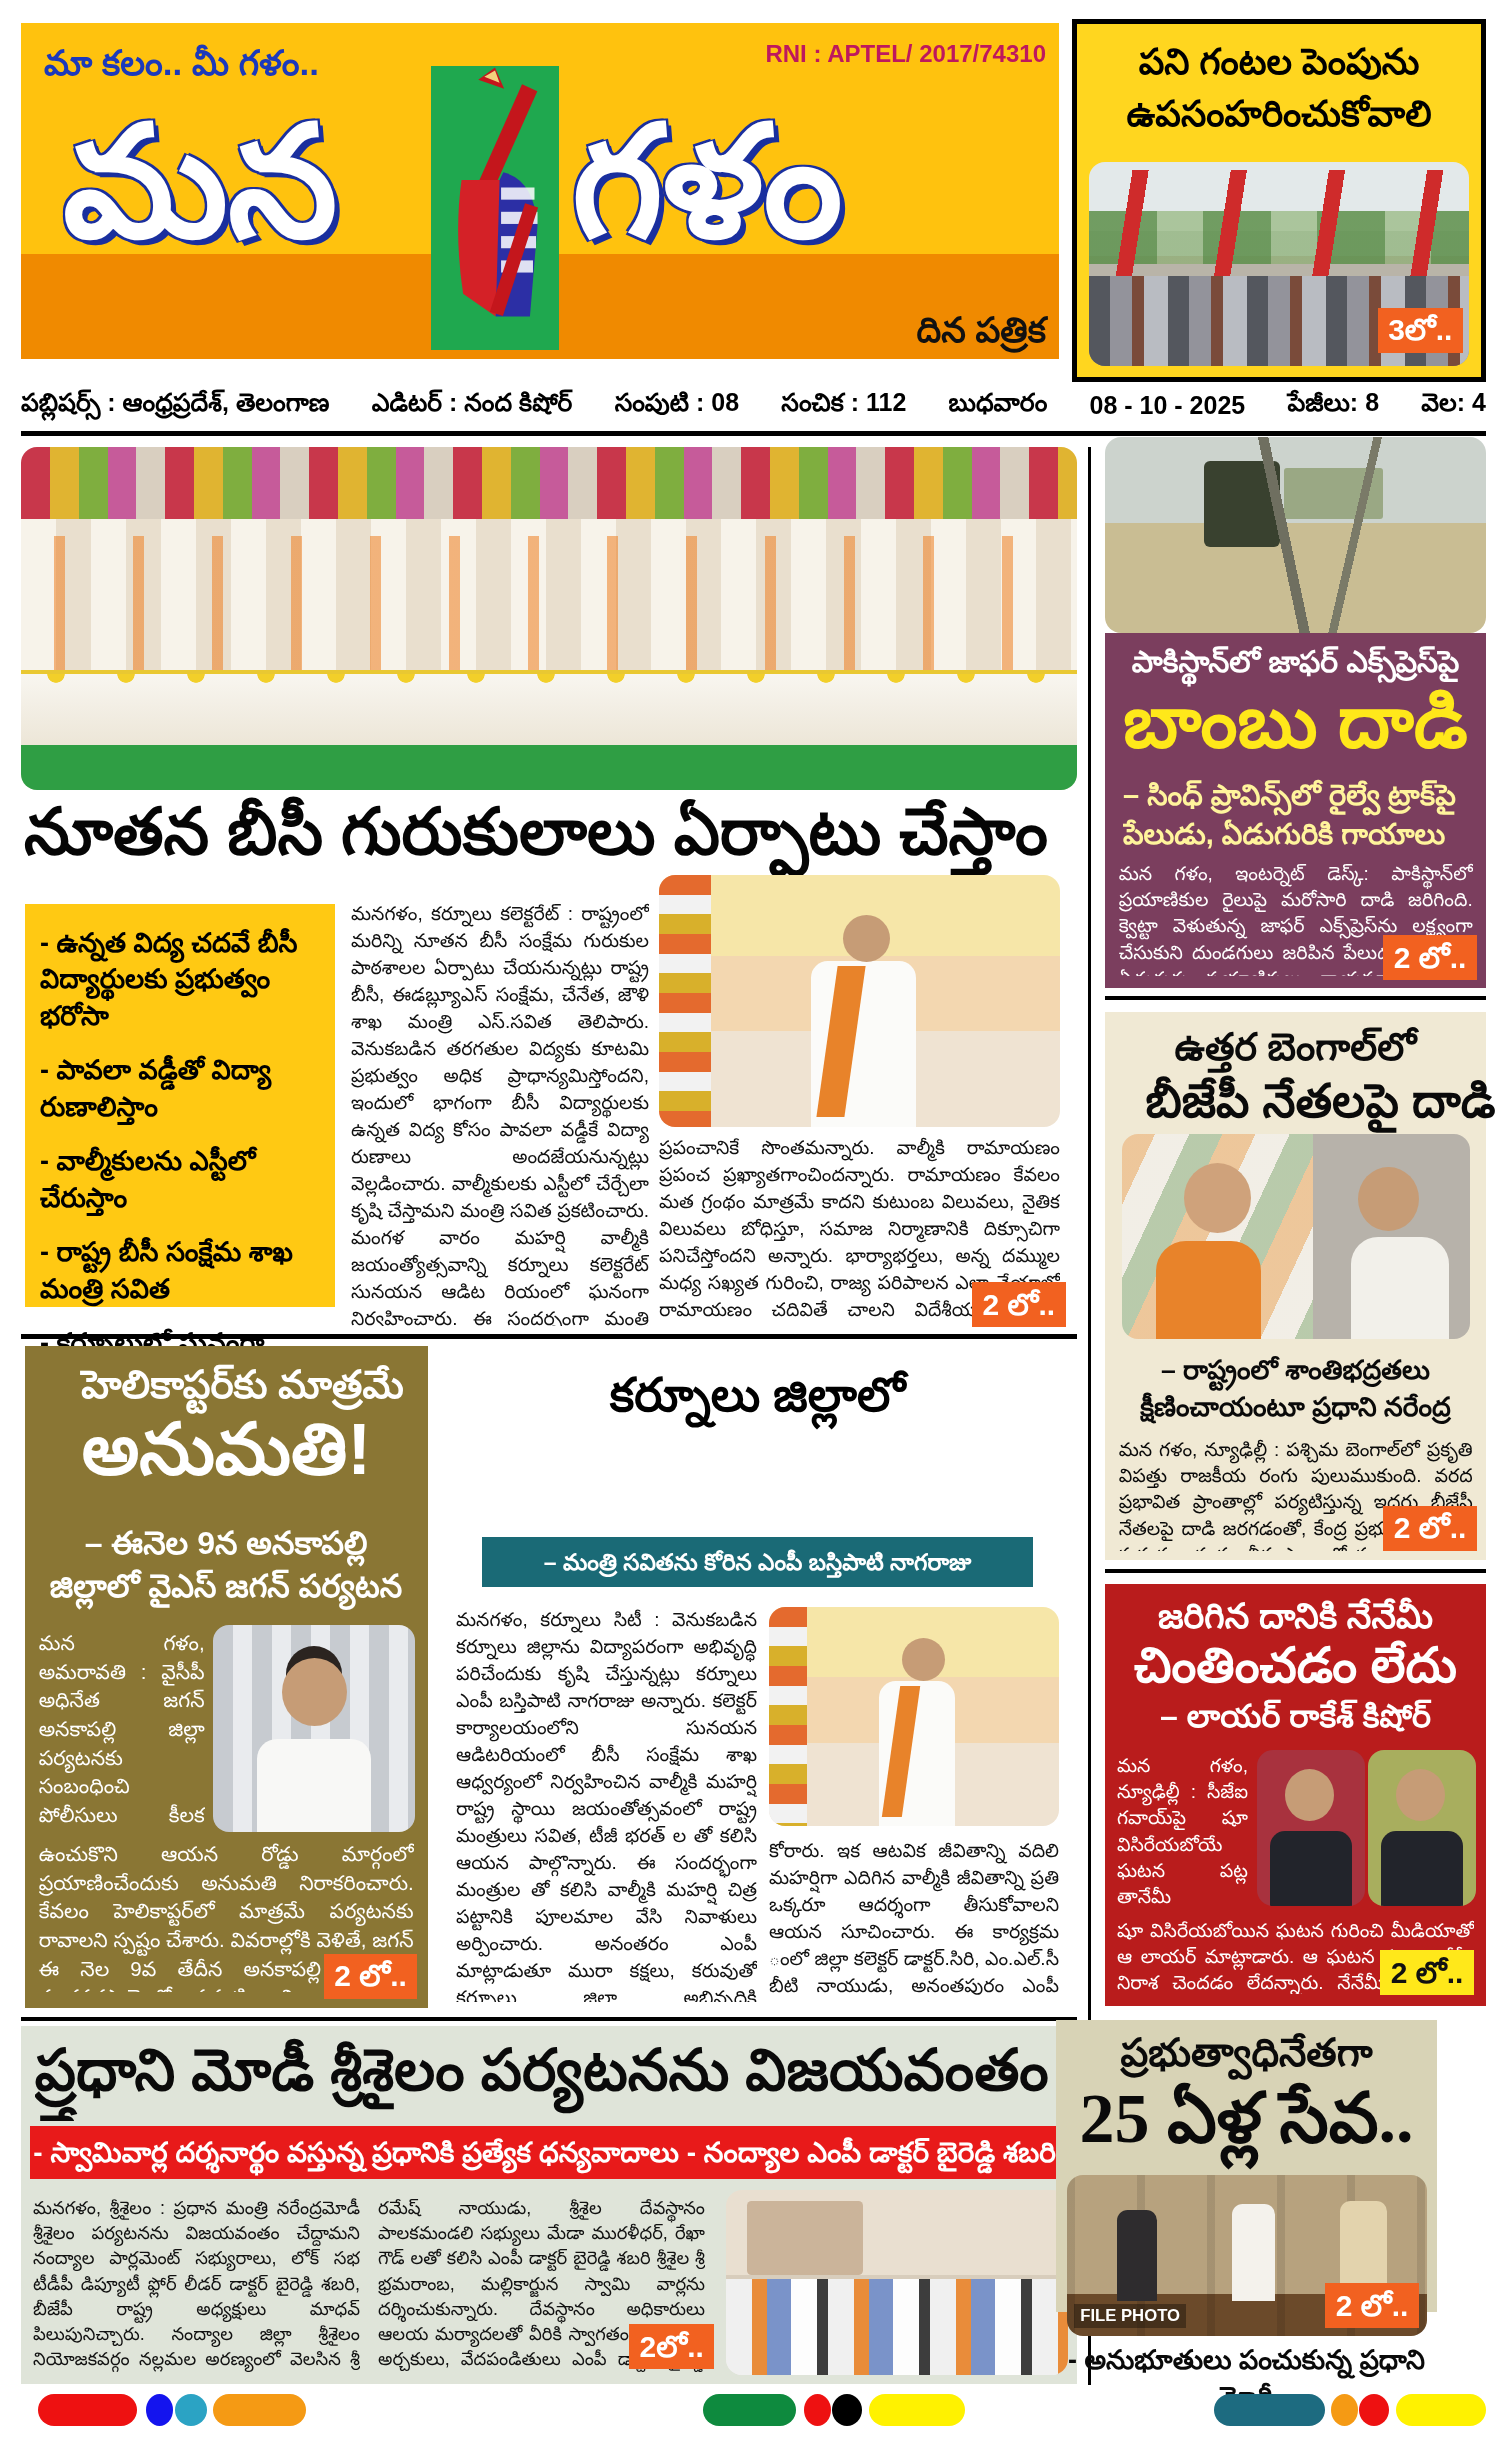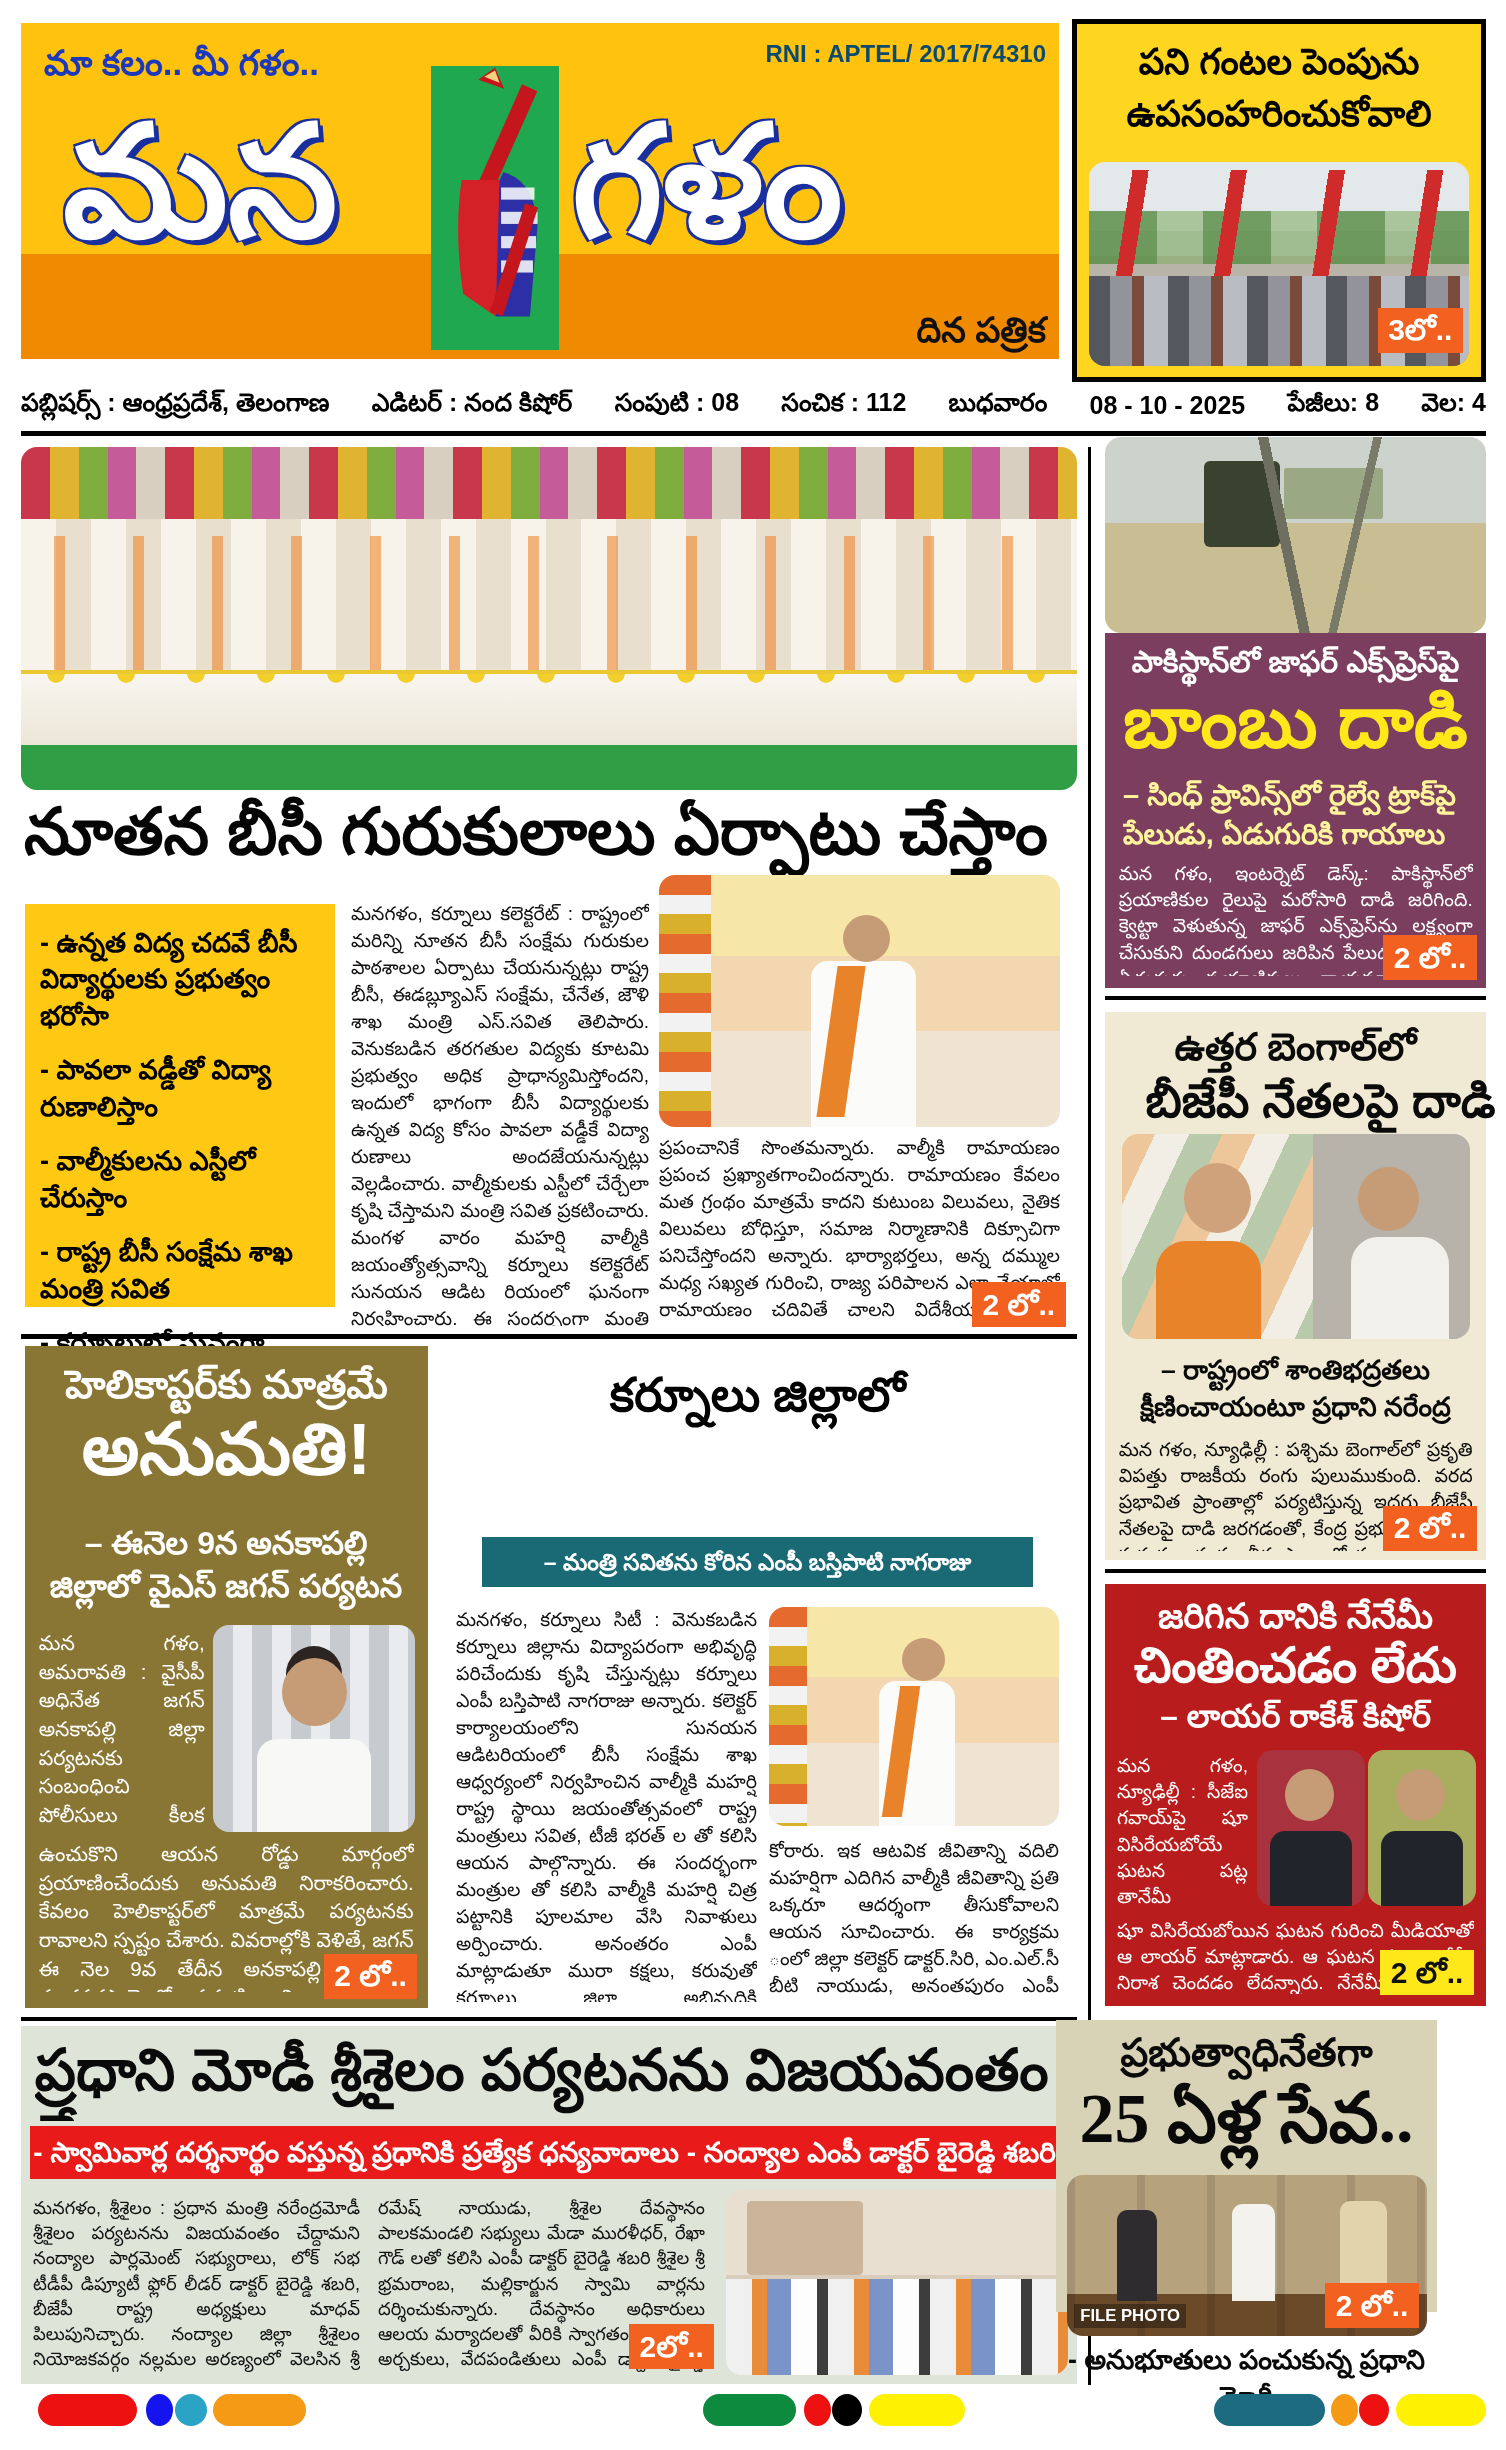--- a/index.html
+++ b/index.html
@@ -74,21 +74,21 @@
       background:rgba(0,0,0,.35);padding:2.3px 6px;}
 </style>
 </head>
 <body>
 
 <div id="canvas">
 
   <div class="abs" style="left:21px;top:23px;width:1038px;height:336px;background:#FFC20E;">
     <div class="abs" style="left:0;bottom:0;width:100%;height:105px;background:#F08A00;"></div>
     <div class="abs b" style="left:23px;top:20px;font-size:35px;color:#1C39BB;">మా కలం.. మీ గళం..</div>
-    <div class="abs b" style="left:653px;top:16.7px;width:372px;text-align:right;font-size:24px;color:#0c4a6e;">RNI : APTEL/ 2017/74310</div>
+    <div class="abs b" style="left:653px;top:16.7px;width:372px;text-align:right;font-size:24px;color:#be185d;">RNI : APTEL/ 2017/74310</div>
     <div class="abs b" style="left:42px;top:70px;font-size:156px;line-height:1.15;color:#fff;
                 text-shadow:5.3px 5.3px 0 #1a2f9e,-2.3px -2.3px 0 #1a2f9e,2.3px -2.3px 0 #1a2f9e,-2.3px 2.3px 0 #1a2f9e;">మన</div>
     <div class="abs" style="left:410px;top:43px;width:128px;height:284px;background:#1FA84F;">
       <svg width="128" height="284" viewBox="0 0 168 374">
         <rect x="78" y="20" width="22" height="200" transform="rotate(24 89 120)" fill="#C4161C"></rect>
         <polygon points="62,18 84,2 96,30" fill="#C4161C"></polygon>
         <polygon points="70,14 84,6 90,22" fill="#f2d17c"></polygon>
         <path d="M40 150 Q30 220 42 300 L85 330 L95 150 Z" fill="#D42127"></path>
         <path d="M95 140 Q135 150 140 210 L130 330 L85 330 L90 150 Z" fill="#2C2FA5"></path>
         <rect x="92" y="160" width="44" height="16" fill="#fff" opacity=".85"></rect>
@@ -155,21 +155,21 @@
     <div class="head" style="left:46%;top:16%;width:47px;height:47px;"></div>
   </div>
   <div class="abs txt just" style="left:659px;top:1135px;width:401px;height:191px;font-size:19px;line-height:1.42;color:#111;">
     <span>ప్రపంచానికే సొంతమన్నారు. వాల్మీకి రామాయణం ప్రపంచ ప్రఖ్యాతగాంచిందన్నారు. రామాయణం కేవలం మత గ్రంథం మాత్రమే కాదని కుటుంబ విలువలు, నైతిక విలువలు బోధిస్తూ, సమాజ నిర్మాణానికి దిక్సూచిగా పనిచేస్తోందని అన్నారు. భార్యాభర్తలు, అన్న దమ్ముల మధ్య సఖ్యత గురించి, రాజ్య పరిపాలన ఎలా చేయాలో రామాయణం చదివితే చాలని విదేశీయులు సైతం భావిస్తుంటారని మంత్రి గుర్తు చేశారు.</span>
   </div>
   <div class="badge" style="left:972px;top:1282px;">2 లో..</div>
 
   <div class="rule-h" style="left:21px;top:1334px;width:1056px;height:4.6px;"></div>
 
   <div class="abs" style="left:25px;top:1346px;width:403px;height:662px;background:#8A7634;color:#fff;">
-    <div class="abs b ctr" style="left:0;top:16.7px;width:100%;font-size:39px;">హెలికాప్టర్‌కు మాత్రమే</div>
+    <div class="abs b ctr" style="left:0;top:16.7px;width:100%;font-size:39px;padding-left:16px;">హెలికాప్టర్‌కు మాత్రమే</div>
     <div class="abs b ctr" style="left:0;top:64px;width:100%;font-size:72px;line-height:1.1;">అనుమతి!</div>
     <div class="abs b ctr txt" style="left:15px;top:176px;width:372px;height:91px;font-size:32px;line-height:1.35;">– ఈనెల 9న అనకాపల్లి జిల్లాలో వైఎస్ జగన్ పర్యటన</div>
     <div class="ph photo-jagan" style="left:188px;top:279px;width:202px;height:207px;">
       <div class="jg-hair"></div>
       <div class="head" style="left:34%;top:16%;width:65px;height:68px;"></div>
       <div class="jg-body"></div>
     </div>
     <div class="abs txt just" style="left:13.7px;top:283px;width:166px;height:204px;font-size:20.5px;line-height:1.4;">మన గళం, అమరావతి : వైసీపీ అధినేత జగన్ అనకాపల్లి జిల్లా పర్యటనకు సంబంధించి పోలీసులు కీలక సూచనలు చేశారు. ప్రజాభద్రత, ట్రాఫిక్ సమస్యలను దృష్టిలో</div>
     <div class="abs txt just" style="left:13.7px;top:494px;width:375px;height:152px;font-size:20.5px;line-height:1.4;">ఉంచుకొని ఆయన రోడ్డు మార్గంలో ప్రయాణించేందుకు అనుమతి నిరాకరించారు. కేవలం హెలికాప్టర్‌లో మాత్రమే పర్యటనకు రావాలని స్పష్టం చేశారు. వివరాల్లోకి వెళితే, జగన్ ఈ నెల 9వ తేదీన అనకాపల్లి జిల్లాలోని మాకవరపాలెంలో పర్యటించాల్సి ఉంది. ఈ పర్యటన కోసం విశాఖపట్నం విమానాశ్రయం నుంచి మాకవరపాలెం వరకు సుమారు 63 కిలోమీటర్ల మేర రోడ్డు మార్గంలో ప్రయాణించేందుకు వైసీపీ నేతలు పోలీసుల అనుమతి కోరారు. అయితే ఈ దరఖాస్తును జిల్లా పోలీసులు తిరస్కరించారు. ఈ విషయంపై అనకాపల్లి జిల్లా ఎస్పీ తుహిన్ కుమార్ మీడియాకు వివరణ ఇచ్చారు. జగన్ రోడ్డు ప్రయాణ మార్గంలోని ప్రధాన కూడళ్ల వద్ద</div>
     <div class="badge" style="right:10.6px;bottom:9px;">2 లో..</div>

